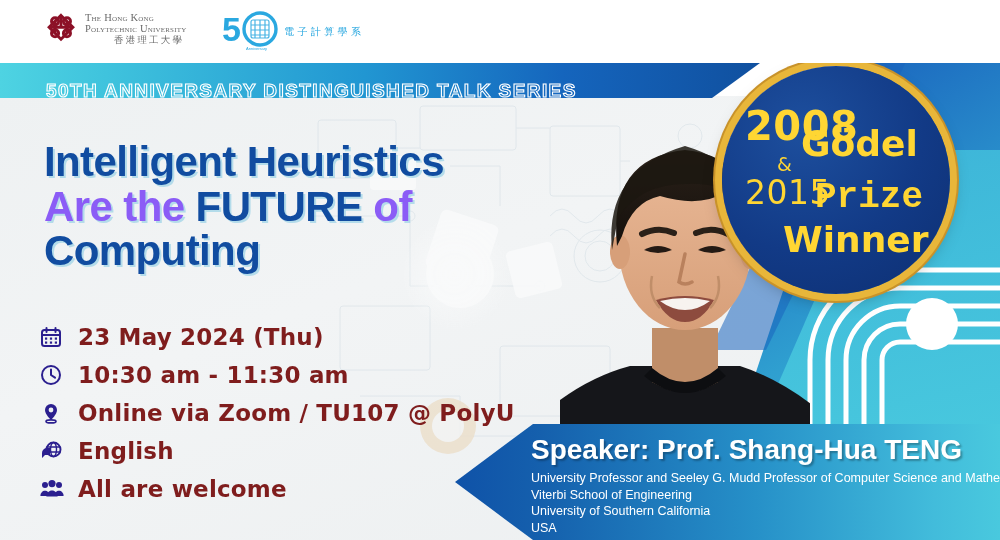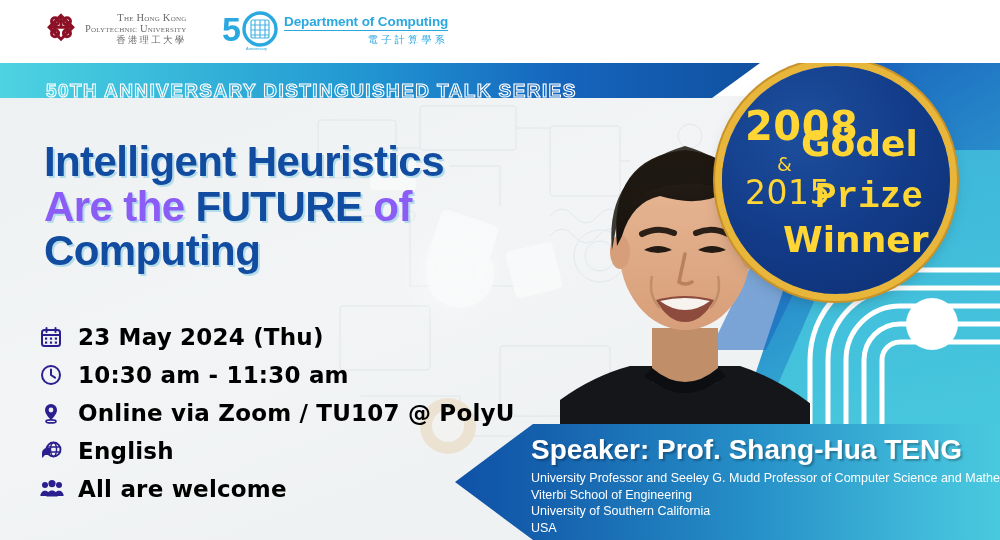--- a/index.html
+++ b/index.html
@@ -4,30 +4,30 @@
 <style>
   html,body{margin:0;padding:0;}
   body{
     width:1000px;height:540px;overflow:hidden;
     font-family:"Liberation Sans",sans-serif;
     background:#ffffff;
   }
   .poster{position:relative;width:1000px;height:540px;overflow:hidden;background:#ffffff;}
 
   
-  .logobar{position:absolute;left:0;top:0;width:1000px;height:63px;background:#ffffff;z-index:40;text-align:right;}
+  .logobar{position:absolute;left:0;top:0;width:1000px;height:63px;background:#ffffff;z-index:40;}
   .logo-polyu{position:absolute;left:44px;top:12px;display:flex;align-items:center;gap:7px;}
   .knot{width:34px;height:34px;flex:none;}
   .polyu-txt{line-height:1.02;color:#8c1127;}
   .polyu-l1{font-family:"Liberation Serif",serif;font-size:10.5px;letter-spacing:.2px;
             font-variant:small-caps;white-space:nowrap;color:#6b6b6b;}
   .polyu-l2{font-family:"Liberation Serif",serif;font-size:10.5px;letter-spacing:.2px;
             font-variant:small-caps;white-space:nowrap;color:#6b6b6b;}
   .polyu-cn{font-family:"DejaVu Sans",sans-serif;font-size:9.5px;letter-spacing:2.2px;
-            color:#6b6b6b;margin-top:1px;white-space:nowrap;}
+            color:#6b6b6b;margin-top:1px;white-space:nowrap;margin-left:29px;}
 
   .logo-comp{position:absolute;left:222px;top:9px;display:flex;align-items:center;gap:6px;}
   .fifty{position:relative;width:56px;height:42px;flex:none;}
   .fifty svg{display:block;}
   .comp-txt{line-height:1.12;}
   .comp-en{font-size:13.5px;font-weight:bold;color:#2aa8e0;white-space:nowrap;
            border-bottom:1.5px solid #2aa8e0;padding-bottom:1px;letter-spacing:-.1px;}
   .comp-cn{font-family:"DejaVu Sans",sans-serif;font-size:10px;color:#2aa8e0;letter-spacing:3.4px;
            margin-top:3px;white-space:nowrap;}
 
@@ -83,21 +83,21 @@
   .title{position:absolute;left:44px;top:140px;z-index:20;width:430px;}
   .tline{font-size:42px;font-weight:bold;line-height:1.06;letter-spacing:-.6px;
     text-shadow:2px 2px 0 rgba(130,200,225,.55);font-family:"Liberation Sans",sans-serif;}
   .blue{color:#114ca0;}
   .gray{color:#8b5cf6;}
 
   
   .details{position:absolute;left:40px;top:318px;z-index:20;}
   .drow{display:flex;align-items:center;height:38px;}
   .dicon{width:38px;flex:none;display:flex;align-items:center;justify-content:flex-start;}
-  .dtxt{font-size:23px;font-weight:bold;color:#000000;letter-spacing:.2px;
+  .dtxt{font-size:23px;font-weight:bold;color:#7f1d1d;letter-spacing:.2px;
     font-family:"DejaVu Sans",sans-serif;white-space:nowrap;}
 
   
   .photo{position:absolute;left:560px;top:96px;width:250px;height:400px;z-index:22;overflow:hidden;}
 
   
   .spk{position:absolute;left:455px;top:424px;width:545px;height:116px;z-index:28;
     background:linear-gradient(90deg,#0f52a8 0%,#1560ad 16%,#2690c8 55%,#42bcdb 88%,#49c9de 100%);
     clip-path:polygon(78px 0, 545px 0, 545px 116px, 78px 116px, 0 58px);}
   .spk-name{position:absolute;left:76px;top:10px;font-size:28px;font-weight:bold;color:#ffffff;
@@ -250,21 +250,20 @@
           <circle cx="38" cy="20" r="16" fill="none" stroke="#2aa8e0" stroke-width="3.4"></circle>
           <g opacity=".85" fill="none" stroke="#2aa8e0" stroke-width="1.2">
             <rect x="29" y="11" width="18" height="18" rx="2"></rect>
             <path d="M33 11 L33 29 M38 11 L38 29 M43 11 L43 29
                      M29 16 L47 16 M29 21 L47 21 M29 26 L47 26"></path>
           </g>
           <text x="24" y="41" font-family="Liberation Sans, sans-serif" font-size="4" fill="#2aa8e0">Anniversary</text>
         </svg>
       </div>
       <div class="comp-txt">
-        <div class="comp-en">Department of Computing</div>
         <div class="comp-cn">電子計算學系</div>
       </div>
     </div>
   </div>
 
   <div class="banner">
     <div class="banner-inner">
       <div class="banner-txt">50TH ANNIVERSARY DISTINGUISHED TALK  SERIES</div>
     </div>
   </div>

